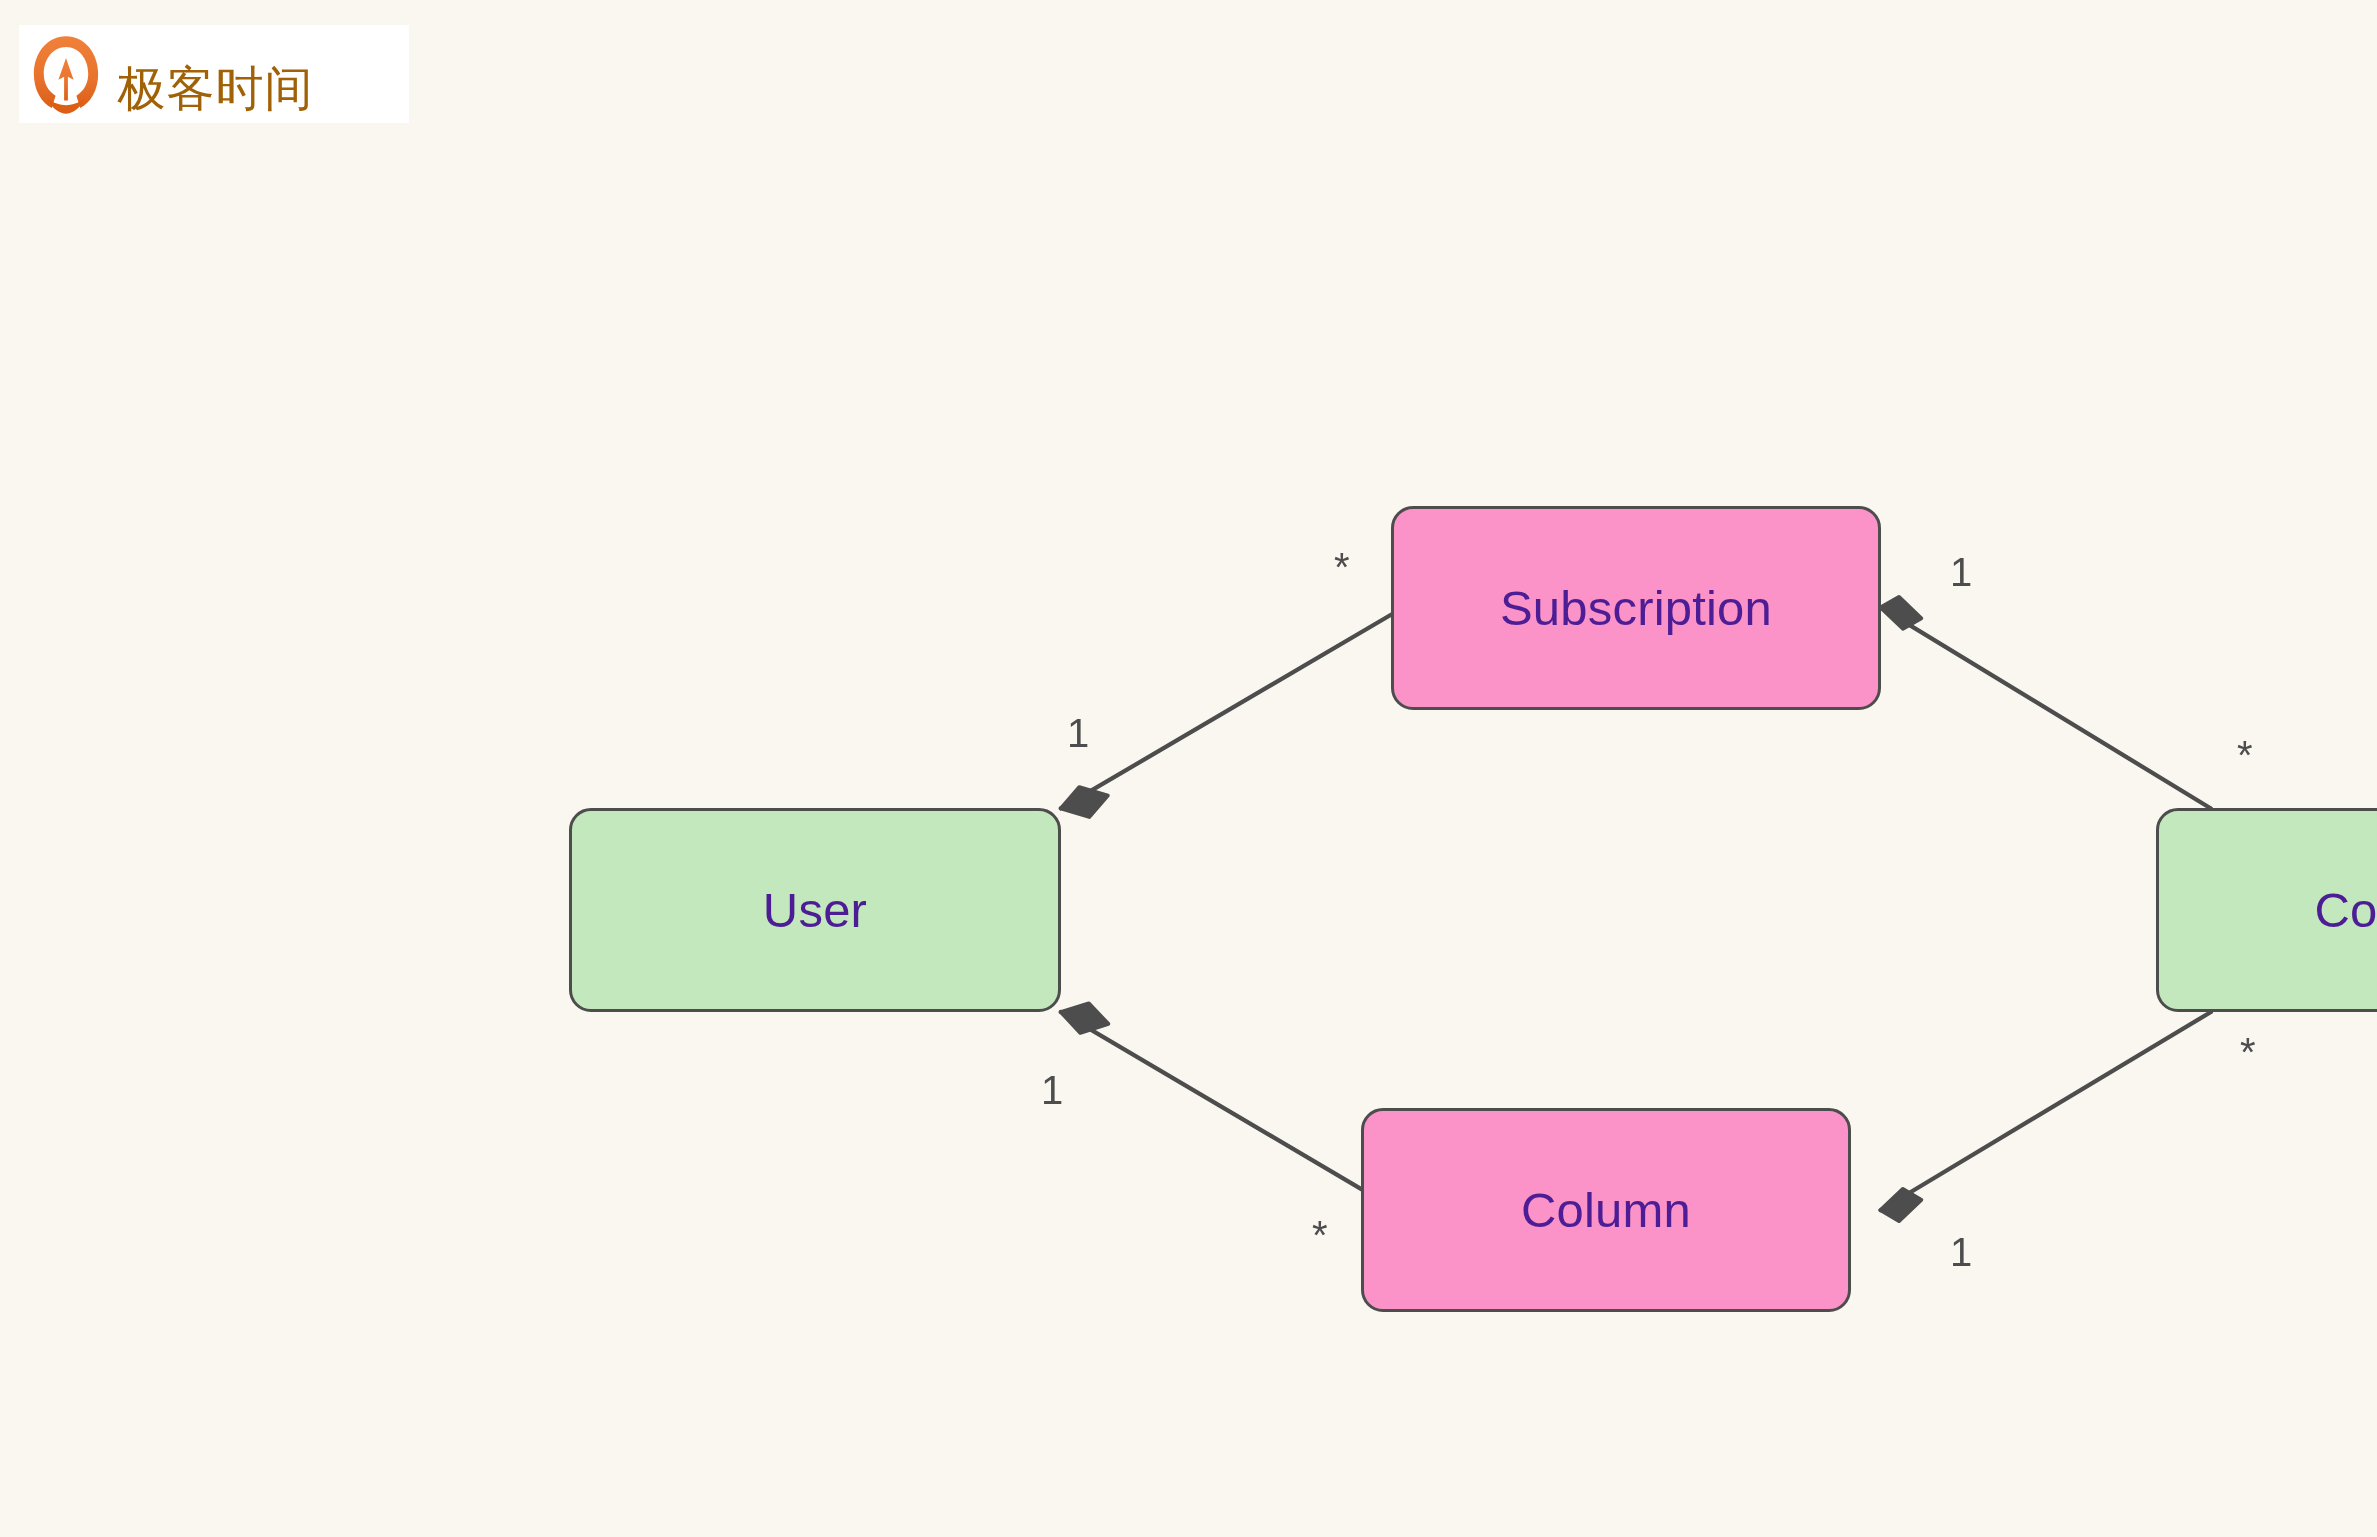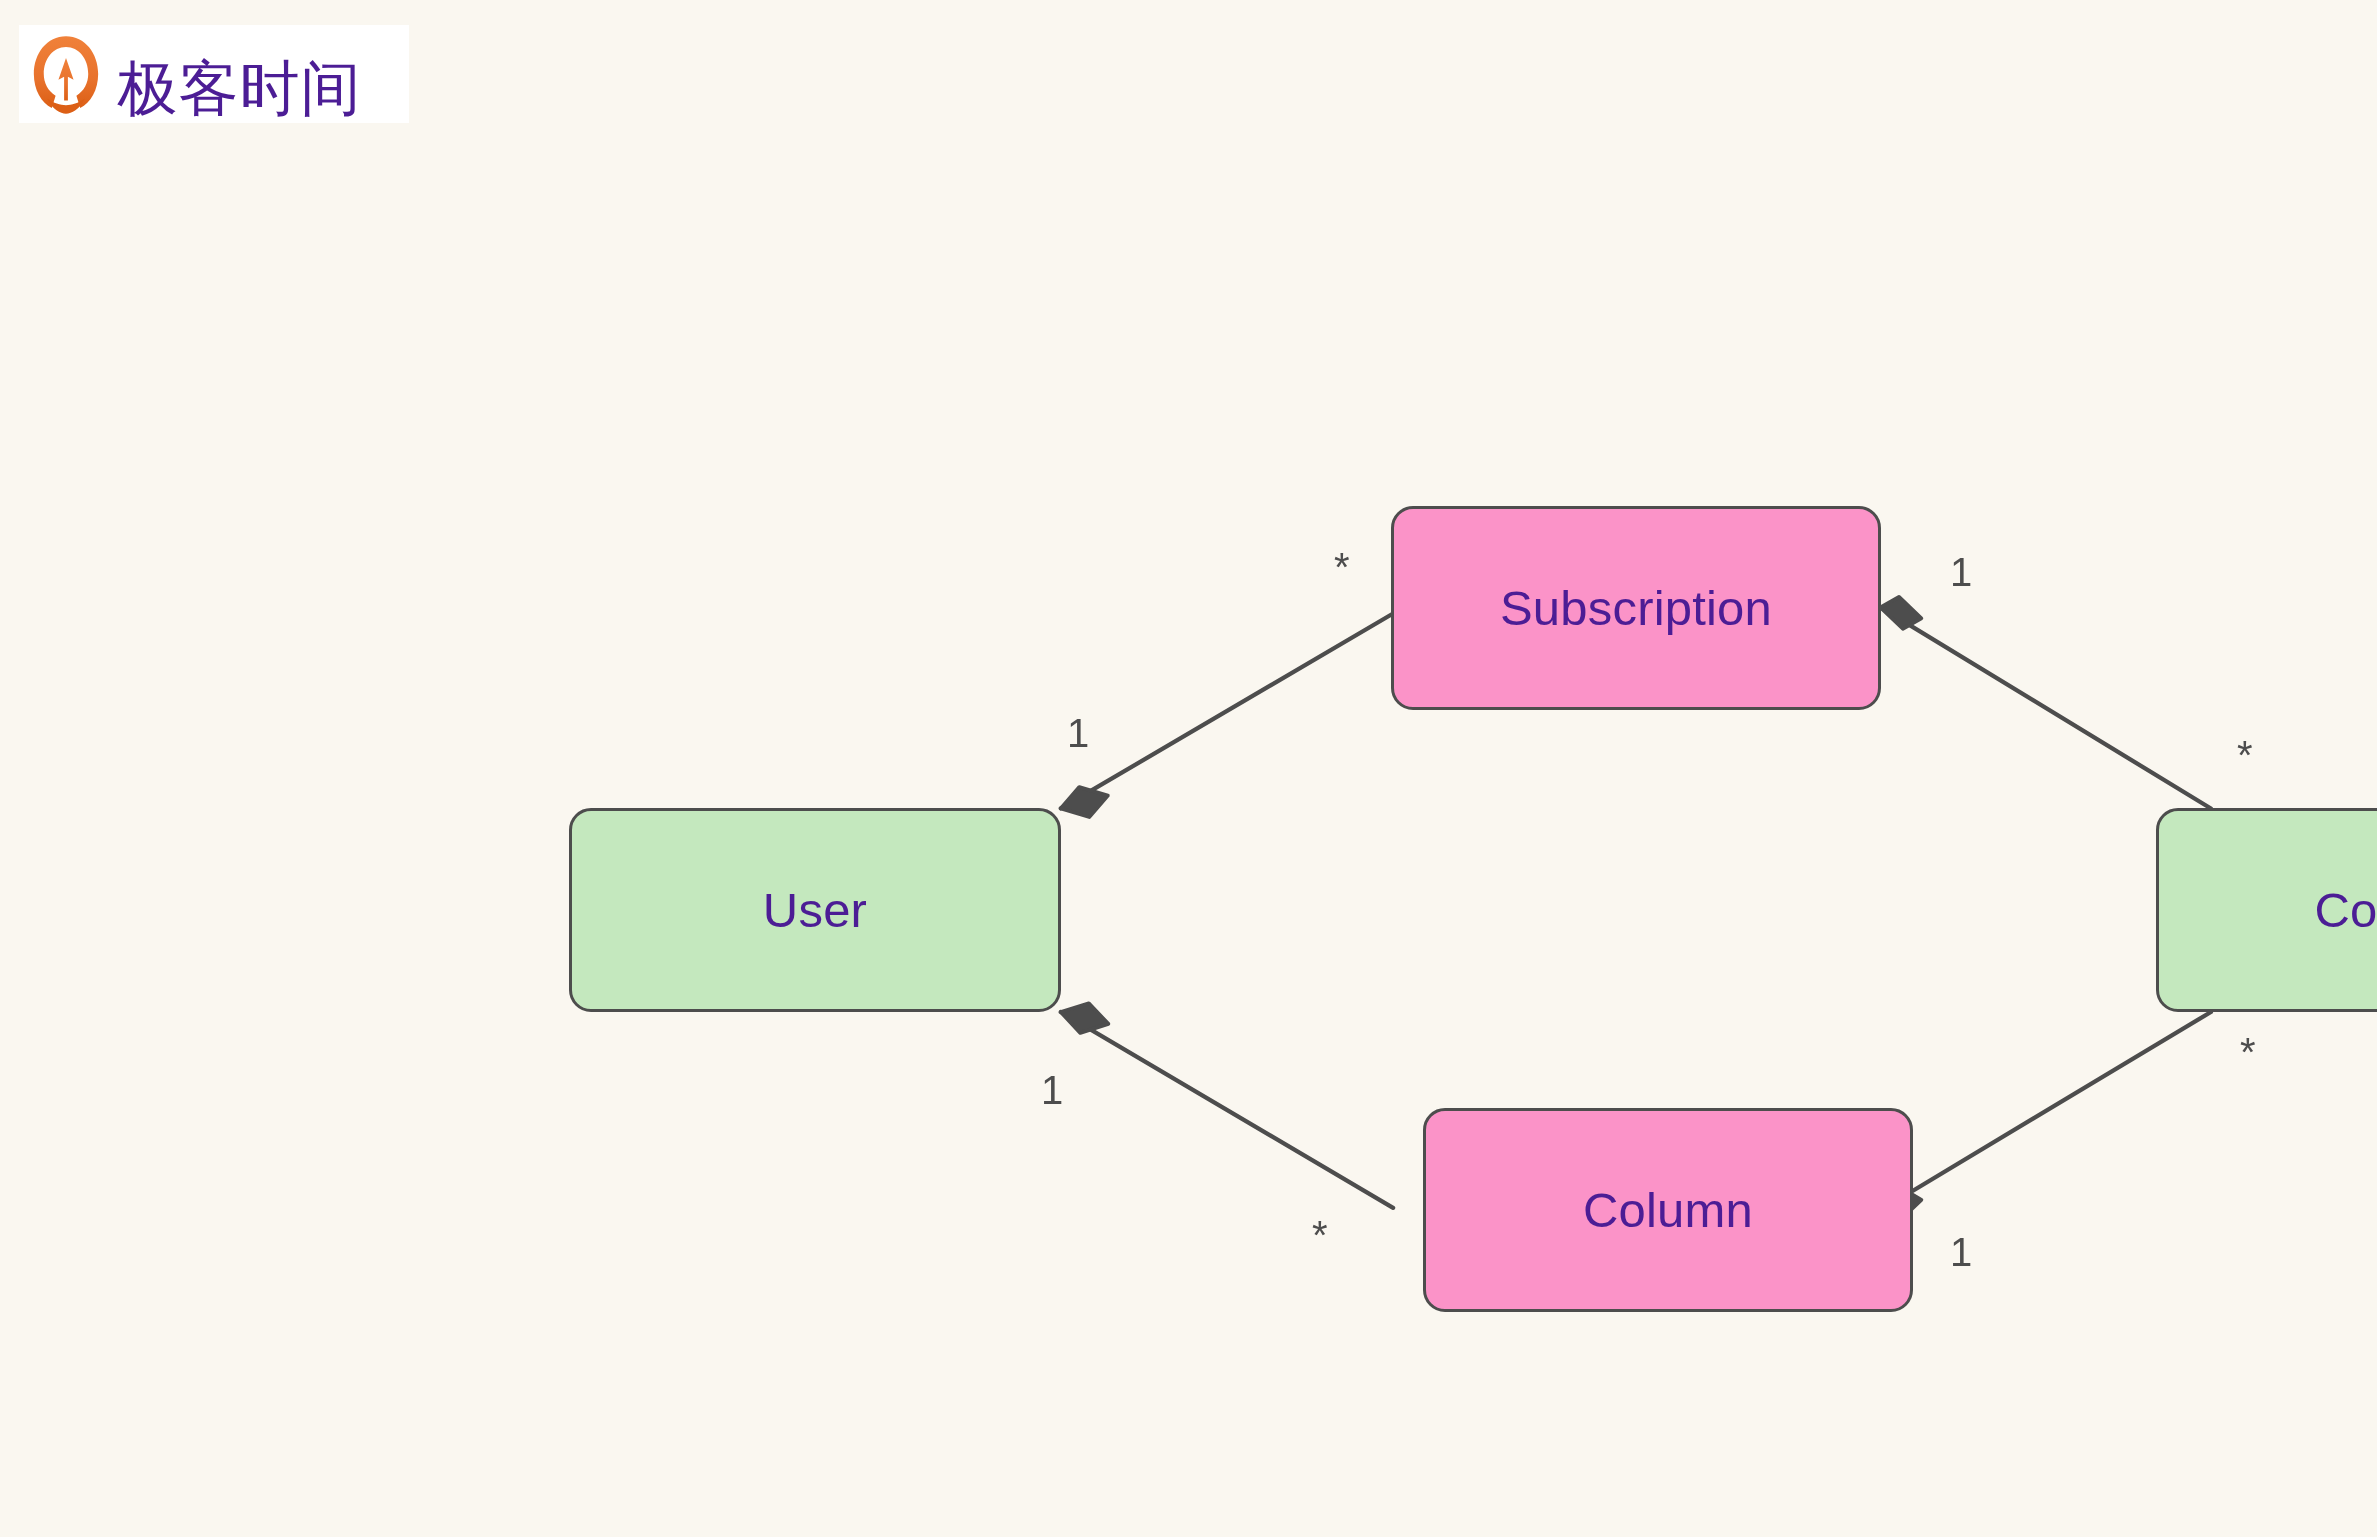--- a/index.html
+++ b/index.html
@@ -30,23 +30,23 @@
     padding-left: 12.4px;
   }
   #logo-mark {
     width: 70px;
     height: 80px;
     flex: 0 0 auto;
     display: block;
   }
   #logo-wordmark {
     margin-left: 16px;
-    font-size: 60px;
+    font-size: 48px;
     line-height: 1;
-    color: #4c1d95;
+    color: #a16207;
     font-family: "DejaVu Sans", "Liberation Sans", sans-serif;
     font-weight: 500;
     letter-spacing: 1px;
     white-space: nowrap;
     margin-top: 28px;
   }
 
   
   #diagram-canvas {
     position: absolute;
@@ -79,21 +79,21 @@
     line-height: 1;
     color: #4c1d95;
     white-space: nowrap;
     letter-spacing: 0.2px;
   }
   .node-green { background: #C4E8BE; align-items: center; }
   .node-pink  { background: #FB93C8; }
 
   #node-user         { left: 569px; top: 808px; width: 492px; height: 204px; }
   #node-subscription { left: 1391px; top: 506px; width: 490px; height: 204px; }
-  #node-column       { left: 1423px; top: 1108px; width: 490px; height: 204px; }
+  #node-column       { left: 1361px; top: 1108px; width: 490px; height: 204px; }
   #node-content      { left: 2156px; top: 808px; width: 490px; height: 204px; }
 
   
   .mult {
     position: absolute;
     font-family: "Liberation Sans", sans-serif;
     font-size: 40px;
     line-height: 1;
     color: #4D4D4D;
     z-index: 4;

